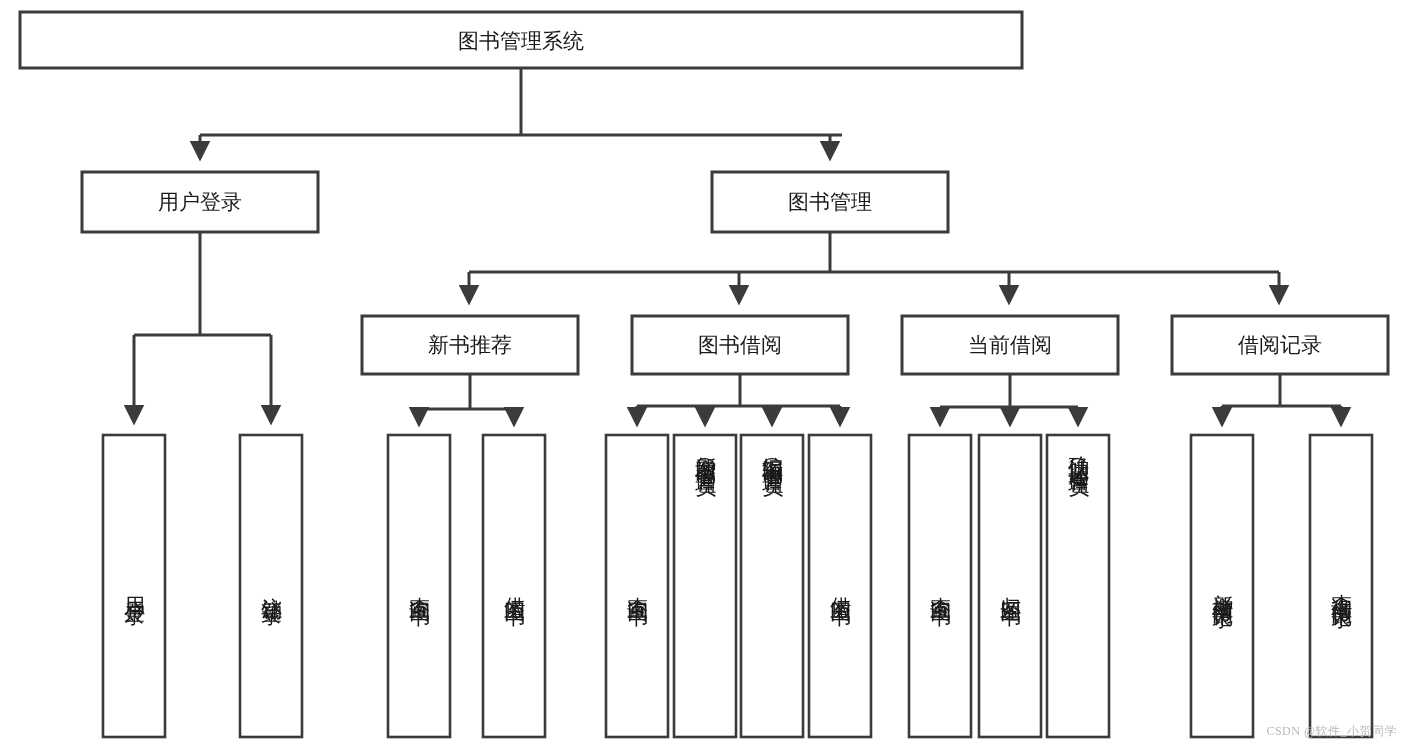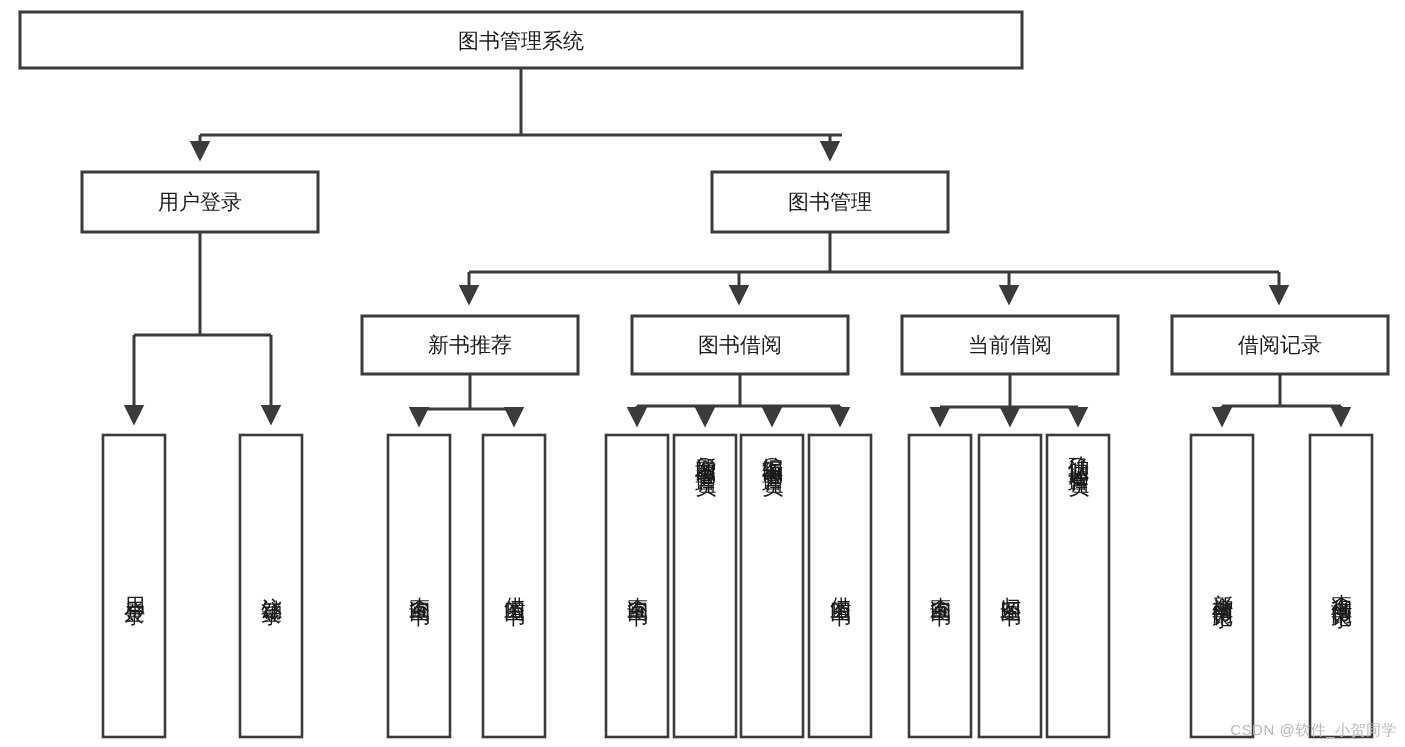--- a/index.html
+++ b/index.html
@@ -60,22 +60,22 @@
     font-size: 21px;
     line-height: 1.32;
     letter-spacing: 3px;
     color: #1a1a1a;
     white-space: nowrap;
   }
   #watermark {
     position: absolute;
     right: 8px;
     bottom: 7px;
-    font-family: Liberation Sans, sans-serif;
-    font-size: 15px;
+    font-family: Liberation Serif, serif;
+    font-size: 12px;
     color: #b9b9b9;
     white-space: nowrap;
     letter-spacing: 0.5px;
   }
 </style>
 </head>
 <body>
 
 <svg id="diagram" viewBox="0 0 1405 747">
   <defs>

